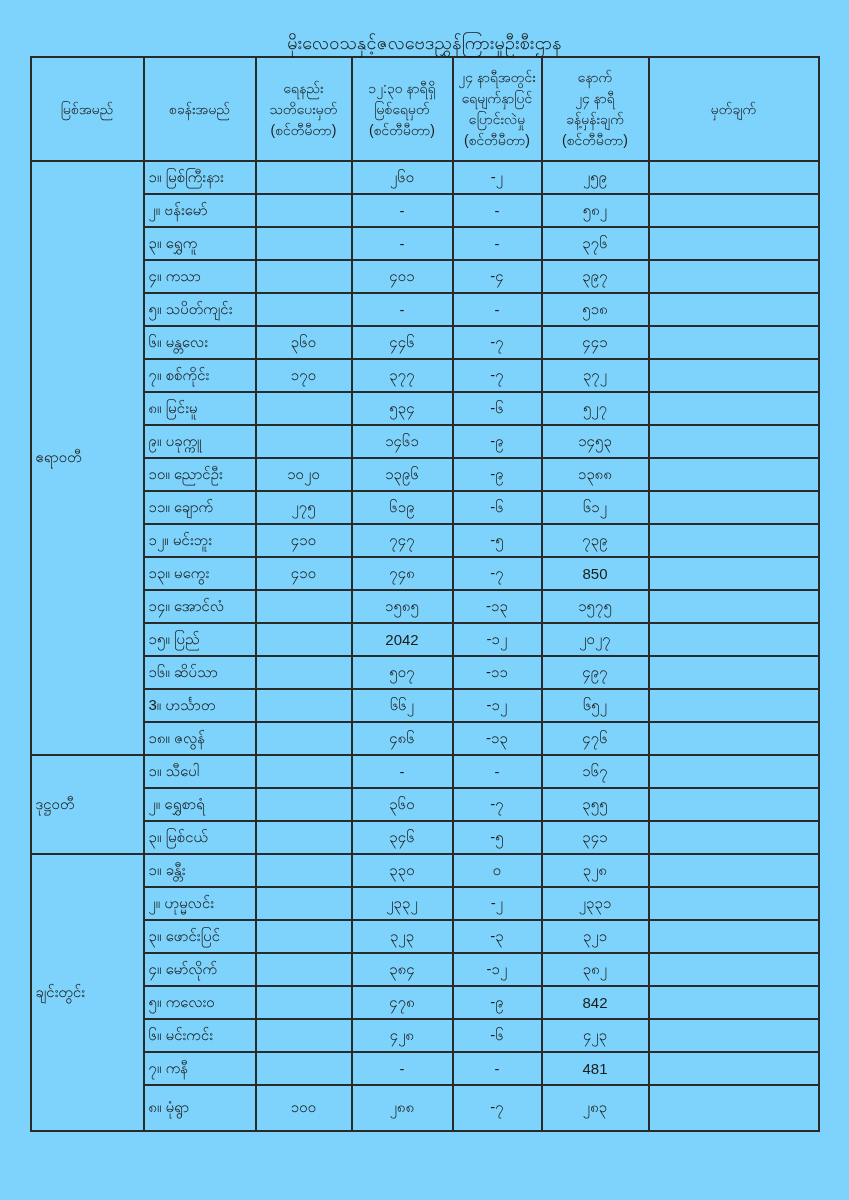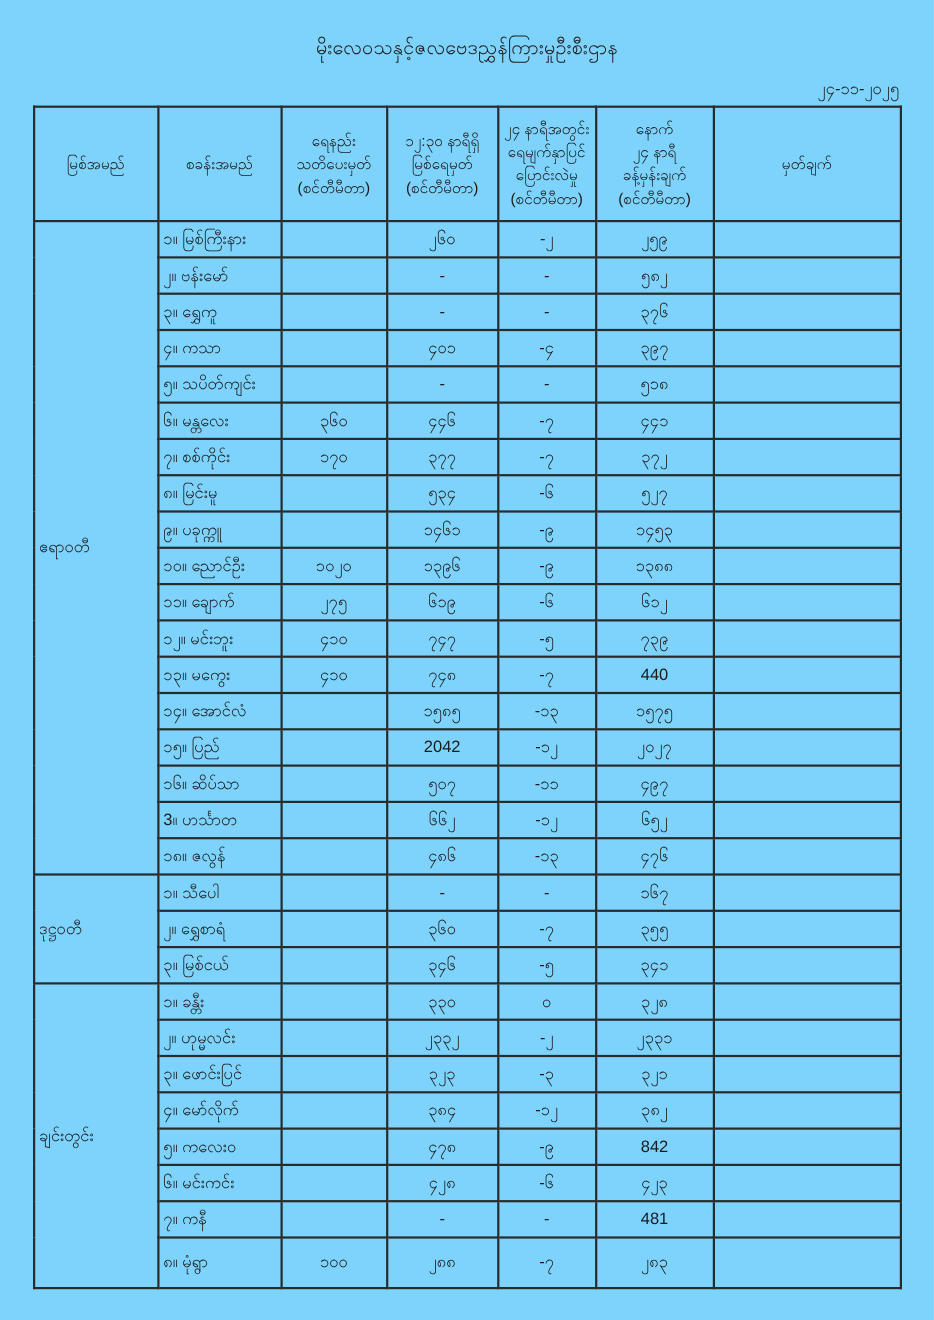--- a/index.html
+++ b/index.html
@@ -82,21 +82,20 @@
 </style>
 </head>
 <body>
 
 <div class="page" data-name="document-page">
 
   <div class="title-block" data-name="document-title-block">
     <div class="title-line" data-name="department-title">မိုးလေဝသနှင့်ဇလဗေဒညွှန်ကြားမှုဦးစီးဌာန</div>
   </div>
 
-  <div class="date-line" data-name="report-date">၂၄-၁၁-၂၀၂၅</div>
 
   <table class="forecast" data-name="river-forecast-table">
     <colgroup>
       <col style="width:113px">
       <col style="width:112px">
       <col style="width:96px">
       <col style="width:101px">
       <col style="width:89px">
       <col style="width:107px">
       <col style="width:170px">
@@ -218,21 +217,21 @@
           <td class="num" data-name="water-level-cell">၇၄၇</td>
           <td class="num" data-name="change-24h-cell">-၅</td>
           <td class="num" data-name="forecast-cell">၇၃၉</td>
           <td class="remark" data-name="remark-cell"></td>
         </tr>
         <tr data-name="table-row">
           <td class="station" data-name="station-cell">၁၃။ မကွေး</td>
           <td class="num" data-name="warning-level-cell">၄၁၀</td>
           <td class="num" data-name="water-level-cell">၇၄၈</td>
           <td class="num" data-name="change-24h-cell">-၇</td>
-          <td class="num" data-name="forecast-cell">440</td>
+          <td class="num" data-name="forecast-cell">850</td>
           <td class="remark" data-name="remark-cell"></td>
         </tr>
         <tr data-name="table-row">
           <td class="station" data-name="station-cell">၁၄။ အောင်လံ</td>
           <td class="num" data-name="warning-level-cell"></td>
           <td class="num" data-name="water-level-cell">၁၅၈၅</td>
           <td class="num" data-name="change-24h-cell">-၁၃</td>
           <td class="num" data-name="forecast-cell">၁၅၇၅</td>
           <td class="remark" data-name="remark-cell"></td>
         </tr>

